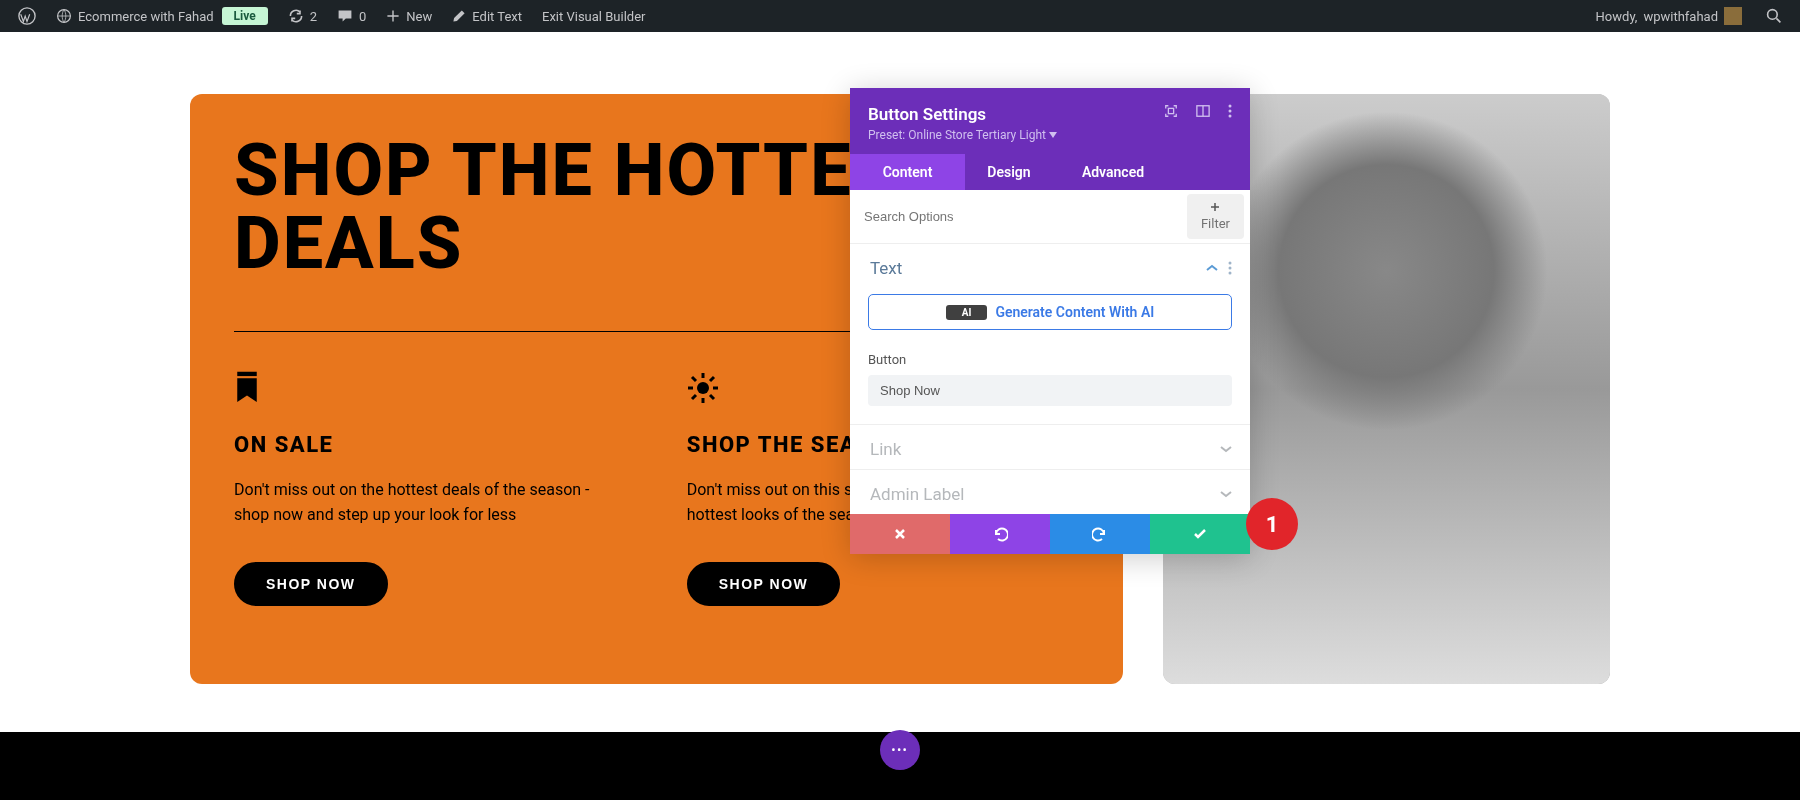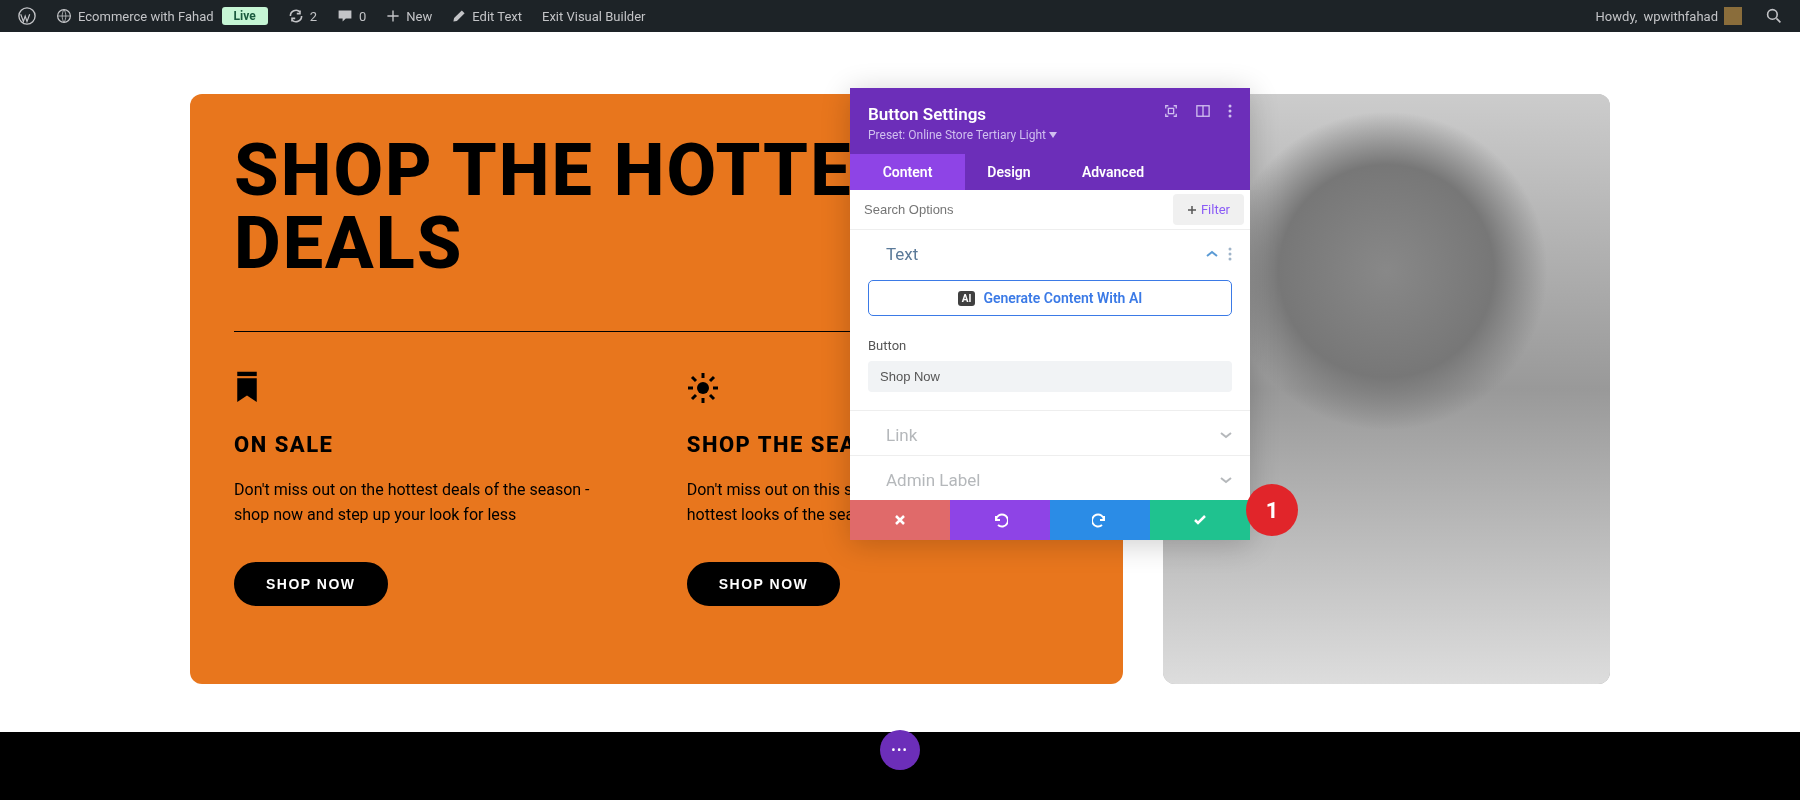--- a/index.html
+++ b/index.html
@@ -41,27 +41,27 @@
 .modal-title { font-size: 17px; font-weight: 600; }
 .modal-icons { display: flex; gap: 18px; align-items: center; color: #d0bfef; }
 .modal-preset { font-size: 12px; color: #d0bfef; margin-top: 4px; display: flex; align-items: center; gap: 3px; }
 .tabs { display: flex; background: #6c2eb9; }
 .tab { flex: none; padding: 10px 0; text-align: center; font-size: 14px; font-weight: 600; cursor: pointer; color: #fff; }
 .tab.content { width: 115px; background: #8e44e6; }
 .tab.design { width: 88px; }
 .tab.advanced { width: 120px; }
 .search-row { display: flex; align-items: center; border-bottom: 1px solid #eee; }
 .search-input { flex: 1; padding: 7px 14px; font-size: 13px; border: none; outline: none; color: #999; background: #fff; }
-.filter-btn { display: flex; align-items: center; gap: 4px; padding: 8px 14px; margin: 4px 6px 4px 0; background: #f0f0f0; border-radius: 4px; font-size: 13px; color: #8b5cf6; cursor: pointer; }
-.section-row { display: flex; align-items: center; justify-content: space-between; padding: 14px 18px 10px 36px; cursor: pointer; }
+.filter-btn { display: flex; align-items: center; gap: 4px; padding: 8px 14px; margin: 4px 6px 4px 0; background: #f0f0f0; border-radius: 4px; font-size: 13px; color: #737373; cursor: pointer; flex-direction: column; }
+.section-row { display: flex; align-items: center; justify-content: space-between; padding: 14px 18px 10px 20px; cursor: pointer; }
 .section-label { font-size: 17px; color: #5b7a99; }
 .section-label.muted { color: #b5b8bb; }
 .section-icons { display: flex; gap: 10px; color: #9fb4c9; align-items: center; }
 .ai-btn { margin: 6px 18px 14px 18px; border: 1px solid #3b7ae6; border-radius: 5px; padding: 9px; display: flex; align-items: center; justify-content: center; gap: 8px; color: #3b7ae6; font-size: 14px; font-weight: 600; cursor: pointer; }
-.ai-badge { background: #404040; color: #fff; font-size: 10px; font-weight: 700; padding: 2px 4px; border-radius: 3px; }
+.ai-badge { background: #404040; color: #fff; font-size: 10px; font-weight: 700; padding: 2px 16px; border-radius: 3px; }
 .field-label { font-size: 13px; color: #555; padding: 8px 8px 8px 18px; }
 .field-input { margin: 0 18px 18px 18px; background: #f1f3f5; border-radius: 4px; padding: 8px 12px; font-size: 13px; color: #555; border: none; outline: none; width: calc(100% - 36px); }
 .divider { border-top: 1px solid #eee; }
 .modal-footer { display: flex; height: 40px; }
 .foot-btn { flex: 1; display: flex; align-items: center; justify-content: center; color: #fff; cursor: pointer; font-size: 14px; }
 .fb-cancel { background: #e06a6a; }
 .fb-undo { background: #8e44e6; }
 .fb-redo { background: #2b8ce6; }
 .fb-ok { background: #1fc28f; }
 .notif-dot { position: absolute; right: -48px; bottom: 4px; width: 52px; height: 52px; border-radius: 50%; background: #e1252a; color: #fff; display: flex; align-items: center; justify-content: center; font-size: 22px; font-weight: 700; cursor: pointer; }

